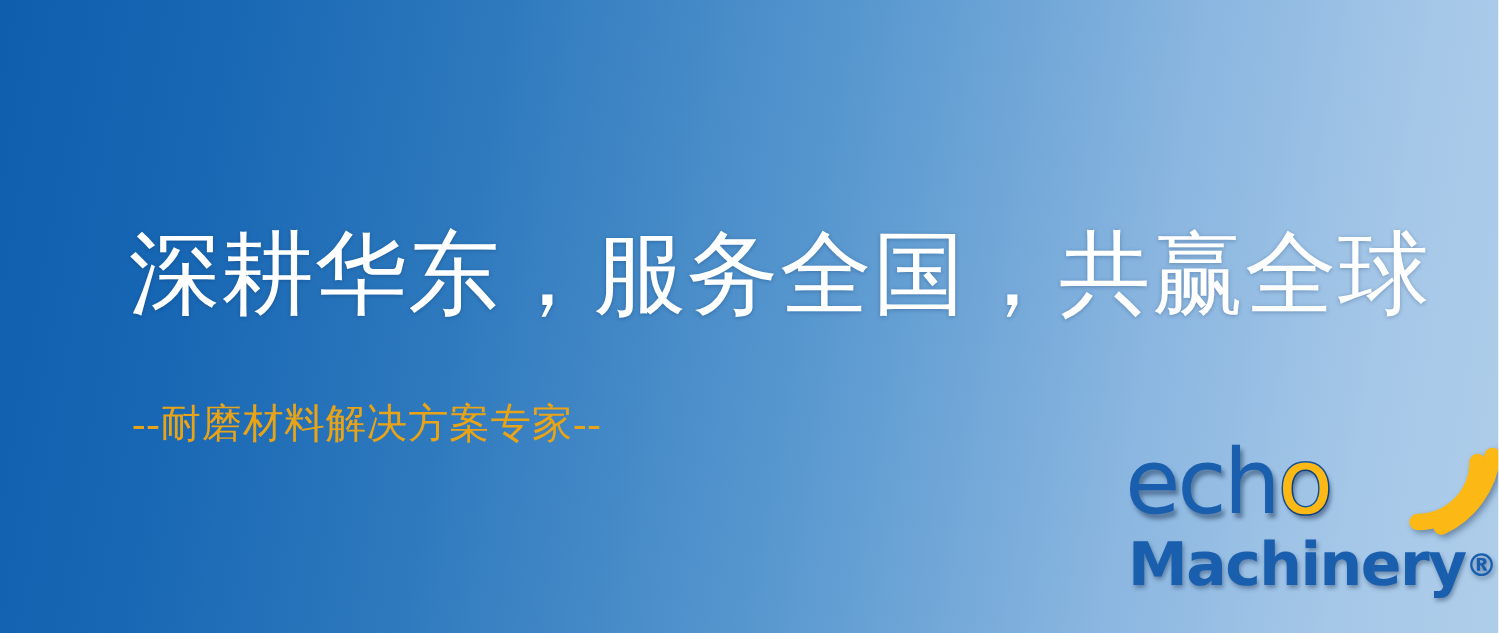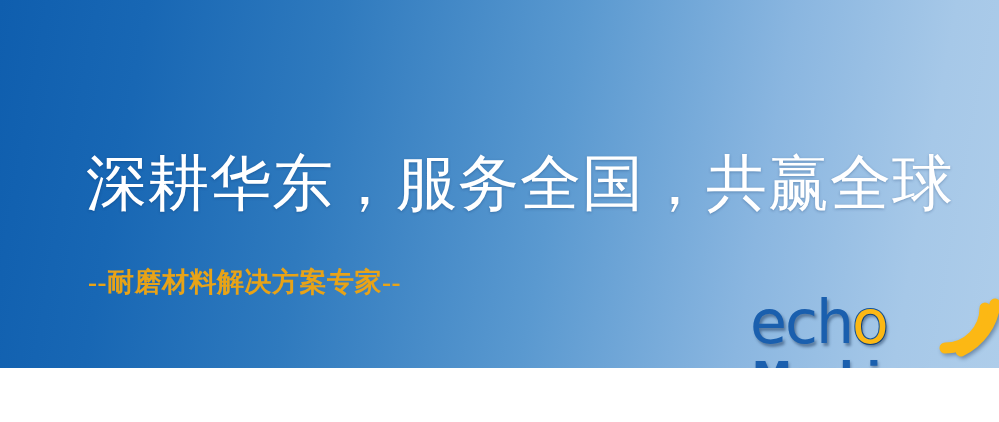--- a/index.html
+++ b/index.html
@@ -4,21 +4,21 @@
 <style>
   html, body {
     margin: 0;
     padding: 0;
     background: #ffffff;
   }
 
   #banner {
     position: relative;
     width: 999px;
-    height: 368px;
+    height: 422px;
     overflow: hidden;
     background: linear-gradient(100deg,
         #0f5eae 0%,
         #1867b4 14%,
         #2f7abe 32%,
         #5a99d0 55%,
         #8ab6e0 75%,
         #a6c8e8 90%,
         #aecdea 100%);
     font-family: "Liberation Sans", sans-serif;
@@ -43,21 +43,21 @@
 
   
   #subtitle {
     position: absolute;
     left: 88px;
     top: 266px;
     margin: 0;
     font-family: "Liberation Serif", "DejaVu Serif", serif;
     font-size: 27px;
     line-height: 1.2;
-    font-weight: 700;
+    font-weight: 400;
     letter-spacing: 0.5px;
     color: #e8a317;
     white-space: nowrap;
     text-align: right;
   }
 
   
   #logo {
     position: absolute;
     left: 748px;

